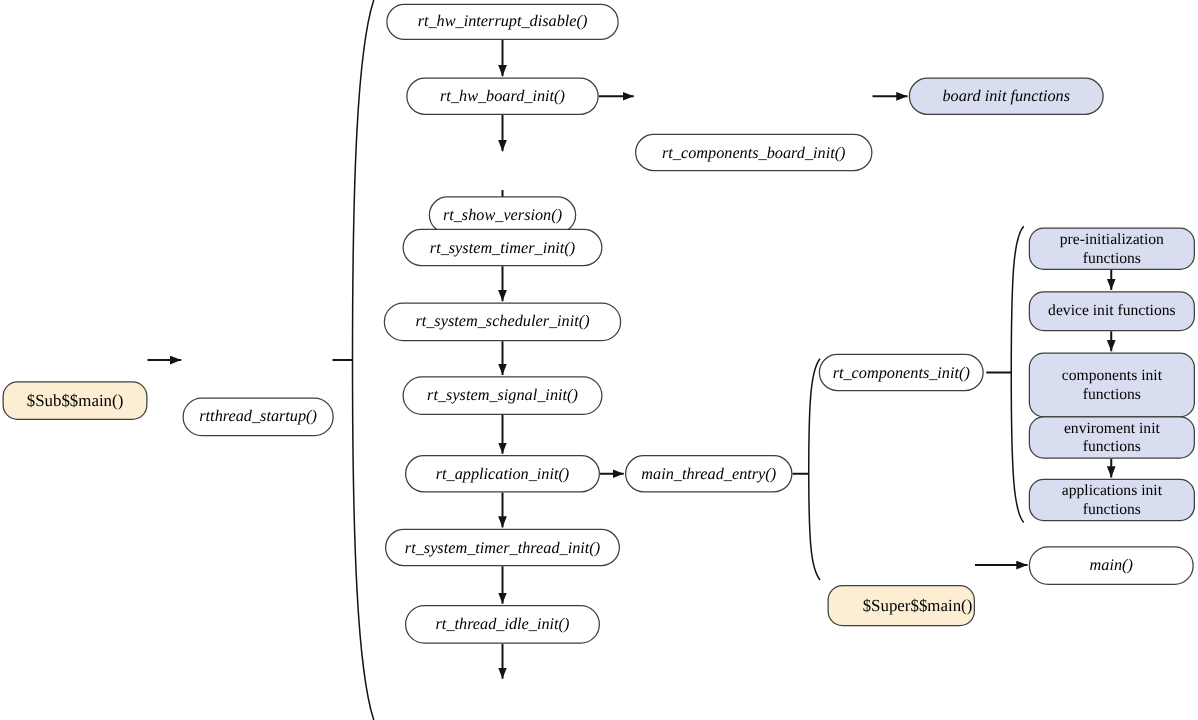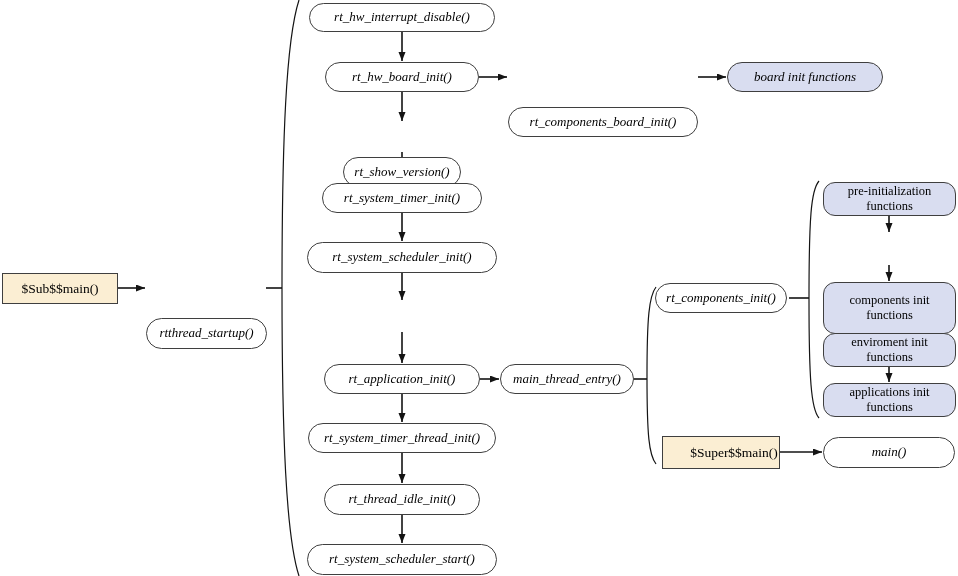--- a/index.html
+++ b/index.html
@@ -33,22 +33,23 @@
     line-height: 1.15;
     background: var(--node-fill, #ffffff);
     border: 1.5px solid var(--border, #3f3f3f);
   }
   .stadium {
     border-radius: 16px;
     font-style: italic;
   }
   .rect-tan {
     background: var(--highlight-fill, #fbeed3);
-    border-radius: 0;
+    border-radius: 12px;
     font-size: 13.5px;
+    margin-top: 32px;
   }
   .group-blue {
     background: var(--group-fill, #d9ddf0);
     border-radius: 12px;
     font-size: 12.5px;
     white-space: normal;
     line-height: 1.22;
     padding: 1px 5px;
   }
   .stadium-blue {
@@ -113,39 +114,40 @@
   <div class="node stadium" style="left:508px;top:62px;width:190px;height:30px;margin-top:45px;">rt_components_board_init()</div>
 
   <div class="node stadium stadium-blue" style="left:727px;top:62px;width:156px;height:30px;">board init functions</div>
 
   <div class="node stadium" style="left:343px;top:122px;width:118px;height:30px;margin-top:35px;">rt_show_version()</div>
 
   <div class="node stadium" style="left:322px;top:183px;width:160px;height:30px;">rt_system_timer_init()</div>
 
   <div class="node stadium" style="left:307px;top:242px;width:190px;height:31px;">rt_system_scheduler_init()</div>
 
+  <div class="node stadium" style="left:322px;top:301px;width:160px;height:31px;">rt_system_signal_init()</div>
 
   <div class="node stadium" style="left:324px;top:364px;width:156px;height:30px;">rt_application_init()</div>
 
   <div class="node stadium" style="left:500px;top:364px;width:134px;height:30px;">main_thread_entry()</div>
 
   <div class="node stadium" style="left:655px;top:283px;width:132px;height:30px;">rt_components_init()</div>
 
   <div class="node group-blue" style="left:823px;top:182px;width:133px;height:34px;">pre-initialization functions</div>
 
+  <div class="node group-blue" style="left:823px;top:233px;width:133px;height:32px;">device init functions</div>
 
   <div class="node group-blue" style="left:823px;top:282px;width:133px;height:52px;">components init functions</div>
 
   <div class="node group-blue" style="left:823px;top:333px;width:133px;height:34px;">enviroment init functions</div>
 
   <div class="node group-blue" style="left:823px;top:383px;width:133px;height:34px;">applications init functions</div>
 
   <div class="node stadium" style="left:308px;top:423px;width:188px;height:30px;">rt_system_timer_thread_init()</div>
 
   <div class="node rect-tan" style="left:662px;top:436px;width:118px;height:33px;padding-left:26px;">$Super$$main()</div>
 
   <div class="node stadium" style="left:324px;top:484px;width:156px;height:31px;">rt_thread_idle_init()</div>
 
   <div class="node stadium" style="left:823px;top:437px;width:132px;height:31px;">main()</div>
 
-  <div class="node stadium" style="left:307px;top:544px;width:190px;height:31px;">rt_system_scheduler_start()</div>
 
 </div>
 
 </body></html>

